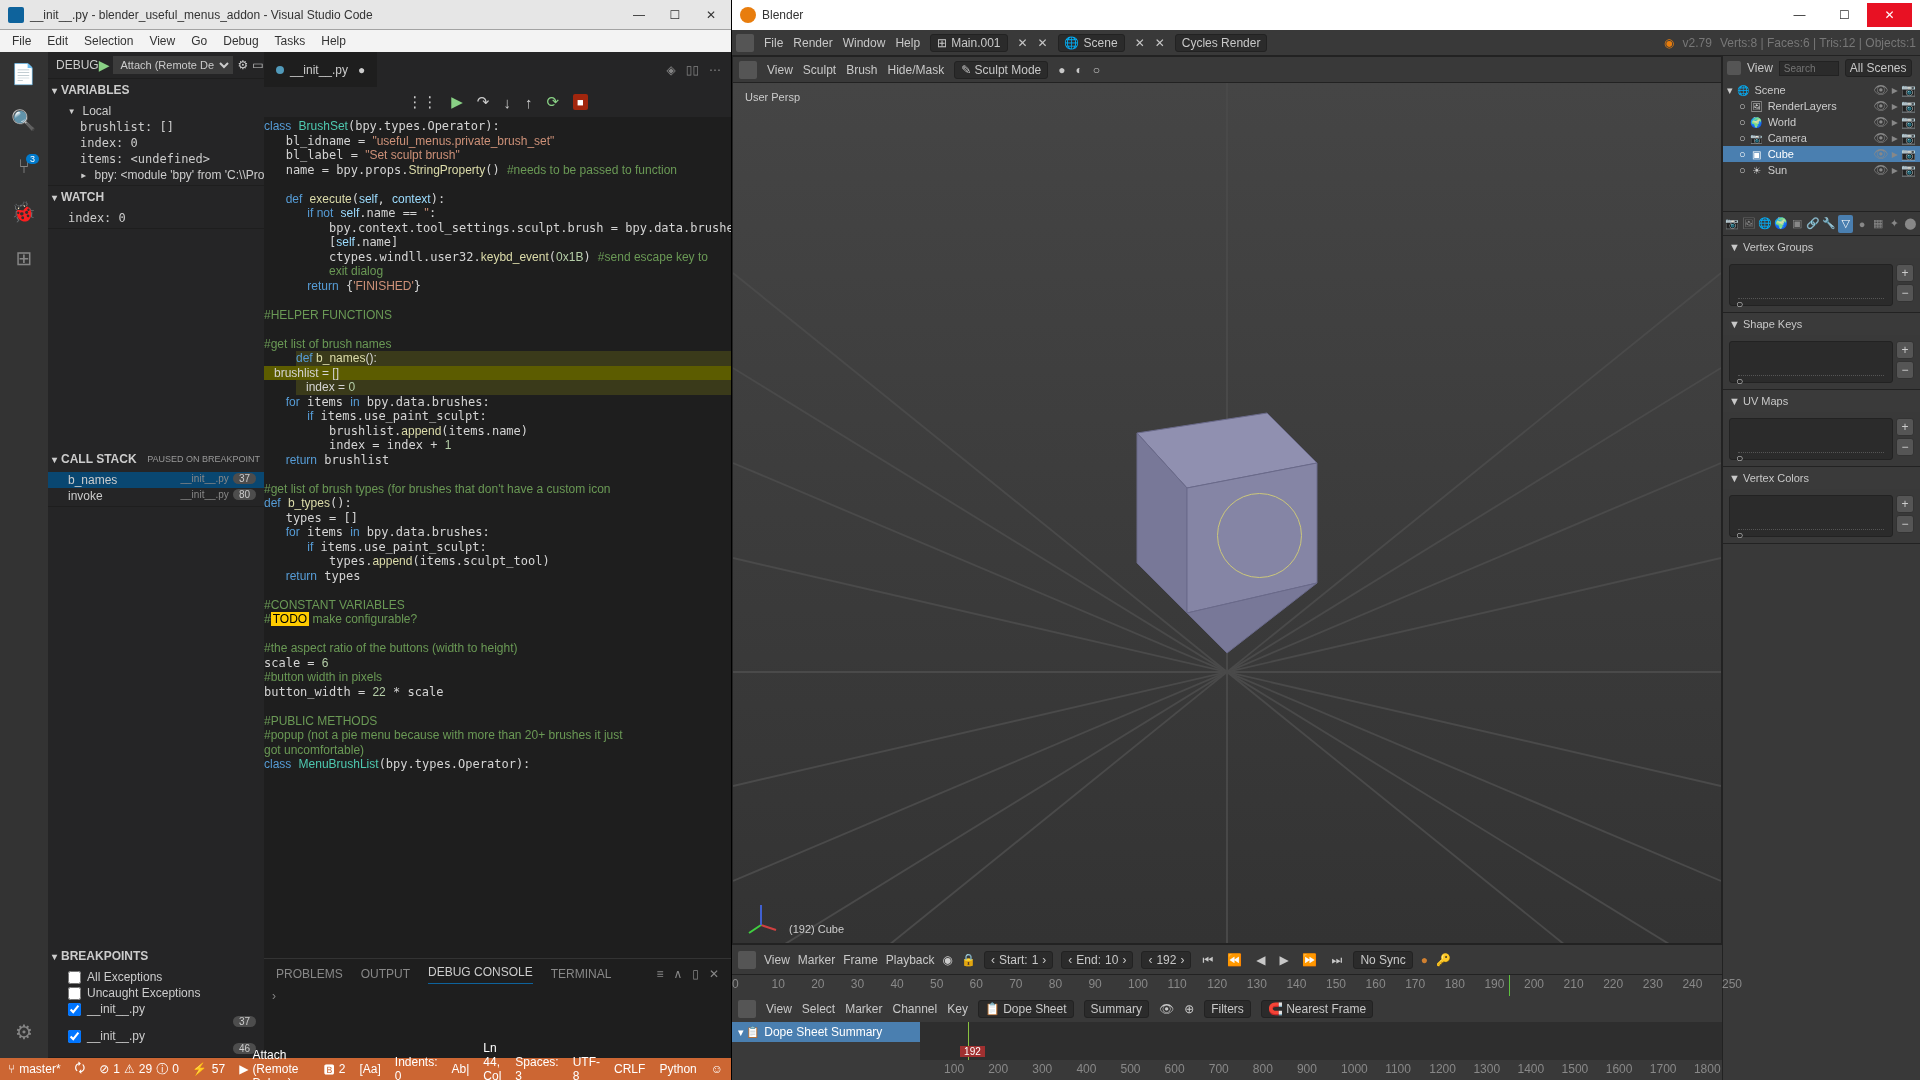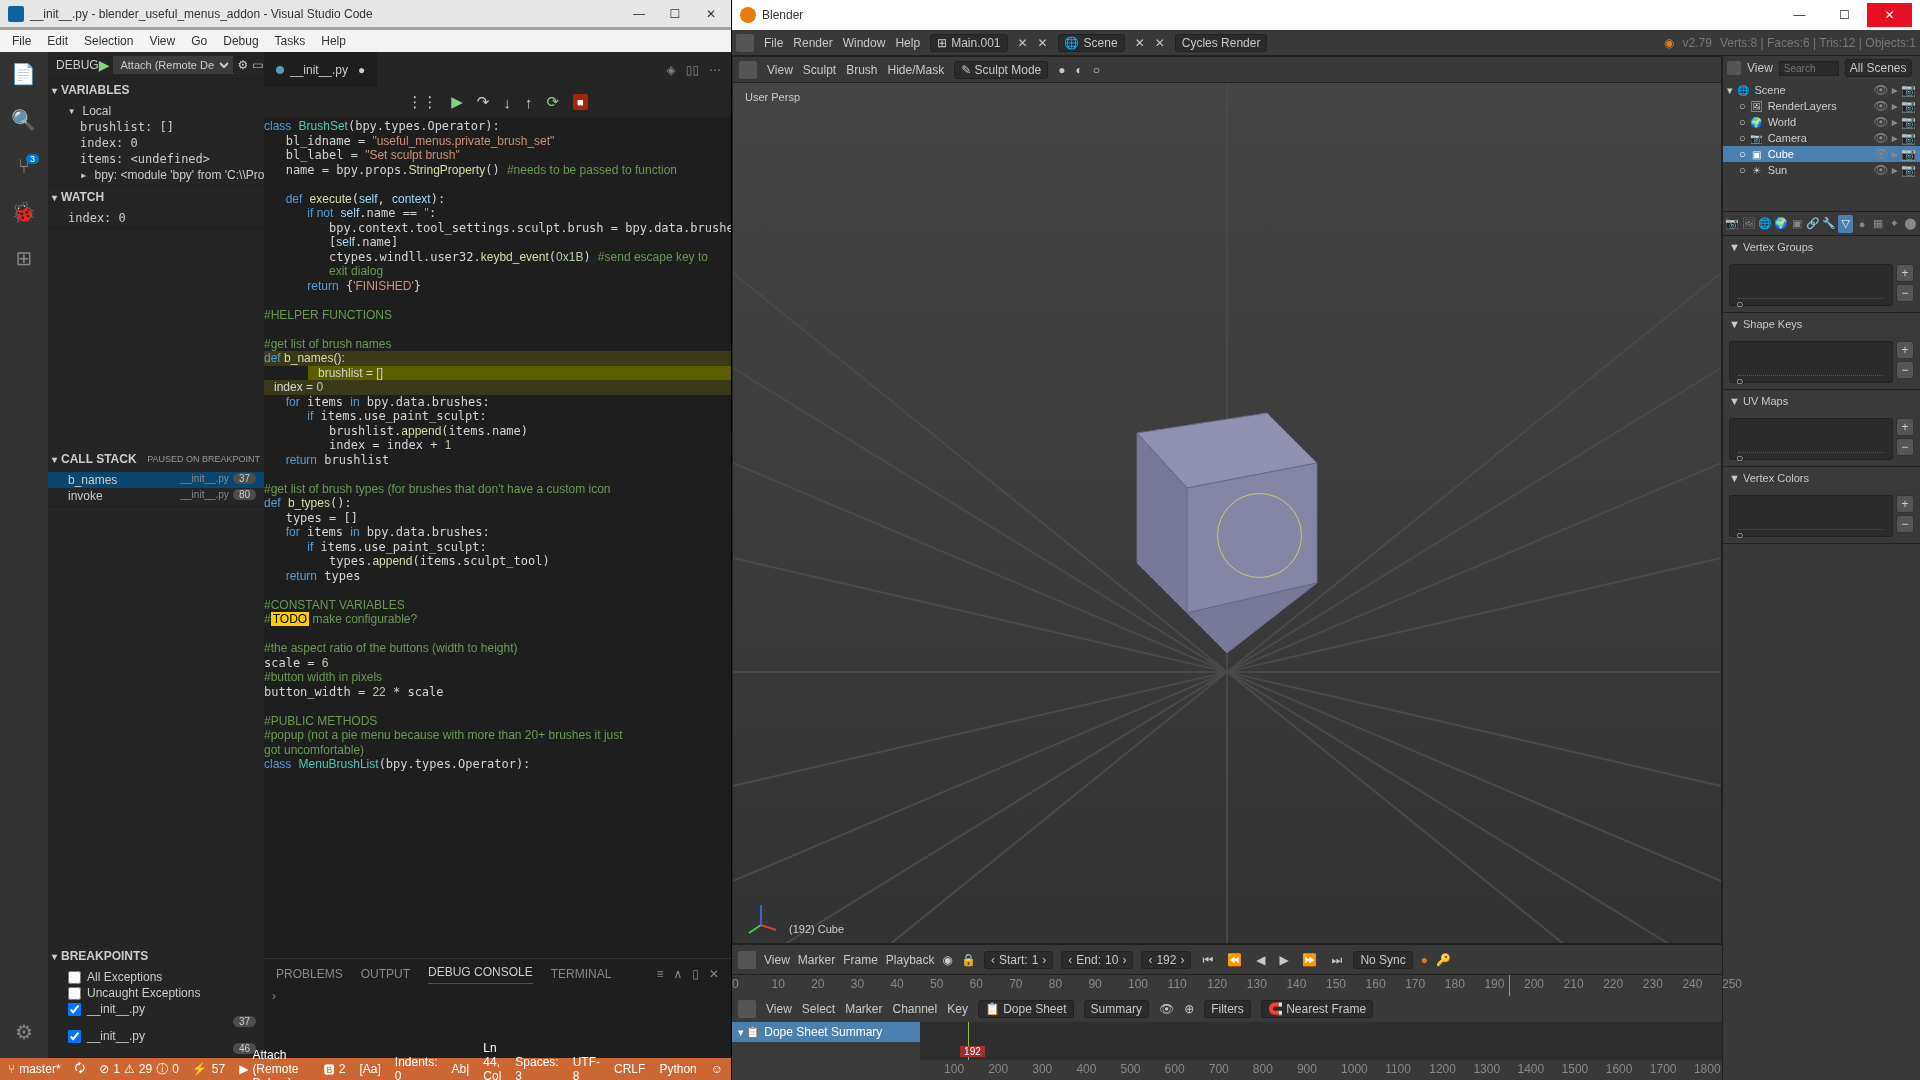--- a/index.html
+++ b/index.html
@@ -1,20 +1,20 @@
 <!DOCTYPE html>
 <html><head>
 <meta charset="utf-8">
 <style>
 *{margin:0;padding:0;box-sizing:border-box;font-family:"Segoe UI",sans-serif;font-size:12px;}
 body{background:#1e1e1e;color:#ccc;overflow:hidden;width:1920px;height:1080px;}
 .desktop{display:flex;width:100%;height:100%;}
 
 .vscode{width:732px;height:100%;background:#1e1e1e;display:flex;flex-direction:column;border-right:1px solid #000;}
-.vs-titlebar{height:30px;background:#e6e6e6;color:#333;display:flex;align-items:center;padding:0 8px;justify-content:space-between;border-bottom:3px solid #a3a3a3;}
+.vs-titlebar{height:30px;background:#e6e6e6;color:#333;display:flex;align-items:center;padding:0 8px;justify-content:space-between;border-bottom:1px solid #a3a3a3;}
 .vs-titlebar .left{display:flex;align-items:center;gap:6px;}
 .vs-titlebar .logo{width:16px;height:16px;background:#0e639c;border-radius:2px;}
 .vs-titlebar .winbtns{display:flex;gap:12px;}
 .vs-titlebar .winbtns span{width:24px;text-align:center;cursor:pointer;}
 .vs-menubar{height:22px;background:#f3f3f3;color:#333;display:flex;align-items:center;padding:0 4px;gap:0;}
 .vs-menubar span{padding:2px 8px;cursor:pointer;}
 .vs-body{flex:1;display:flex;overflow:hidden;}
 .activitybar{width:48px;background:#333;display:flex;flex-direction:column;align-items:center;padding-top:8px;gap:18px;position:relative;}
 .activitybar .icon{width:28px;height:28px;display:flex;align-items:center;justify-content:center;color:#858585;cursor:pointer;font-size:20px;}
 .activitybar .icon.active{color:#fff;}
@@ -55,22 +55,22 @@
 .bp-active{background:#e51400;}
 .bp-current{background:#ffcc00;}
 .code{flex:1;font-family:Consolas,monospace;font-size:12px;line-height:14.5px;white-space:pre;color:#d4d4d4;padding-top:2px;overflow:hidden;}
 .code .kw{color:#569cd6;}
 .code .fn{color:#dcdcaa;}
 .code .str{color:#ce9178;}
 .code .cm{color:#6a9955;}
 .code .num{color:#b5cea8;}
 .code .cls{color:#4ec9b0;}
 .code .self{color:#9cdcfe;}
-.line-hl{background:#3a3a1a;display:inline-block;width:100%;}
-.line-cur{background:#5c5c00;display:inline-block;width:100%;margin-left:44px;}
+.line-hl{background:#3a3a1a;display:inline-block;width:100%;margin-left:32px;}
+.line-cur{background:#5c5c00;display:inline-block;width:100%;}
 .tag-todo{background:#ffcc00;color:#000;padding:0 2px;}
 .bottom-panel{height:100px;background:#1e1e1e;border-top:1px solid #333;display:flex;flex-direction:column;}
 .bottom-tabs{height:30px;display:flex;align-items:center;padding:0 12px;gap:18px;color:#888;font-size:11px;}
 .bottom-tabs span{cursor:pointer;text-transform:uppercase;}
 .bottom-tabs span.active{color:#ccc;border-bottom:1px solid #0e639c;padding-bottom:4px;}
 .bottom-tabs .right{margin-left:auto;display:flex;gap:10px;}
 .console-out{flex:1;padding:4px 12px;font-family:Consolas,monospace;font-size:12px;color:#569cd6;}
 .console-input{height:20px;padding:0 8px;color:#858585;}
 .statusbar{height:22px;background:#cc6633;color:#fff;display:flex;align-items:center;padding:0 8px;font-size:12px;gap:14px;}
 .statusbar .item{display:flex;align-items:center;gap:4px;cursor:pointer;}

